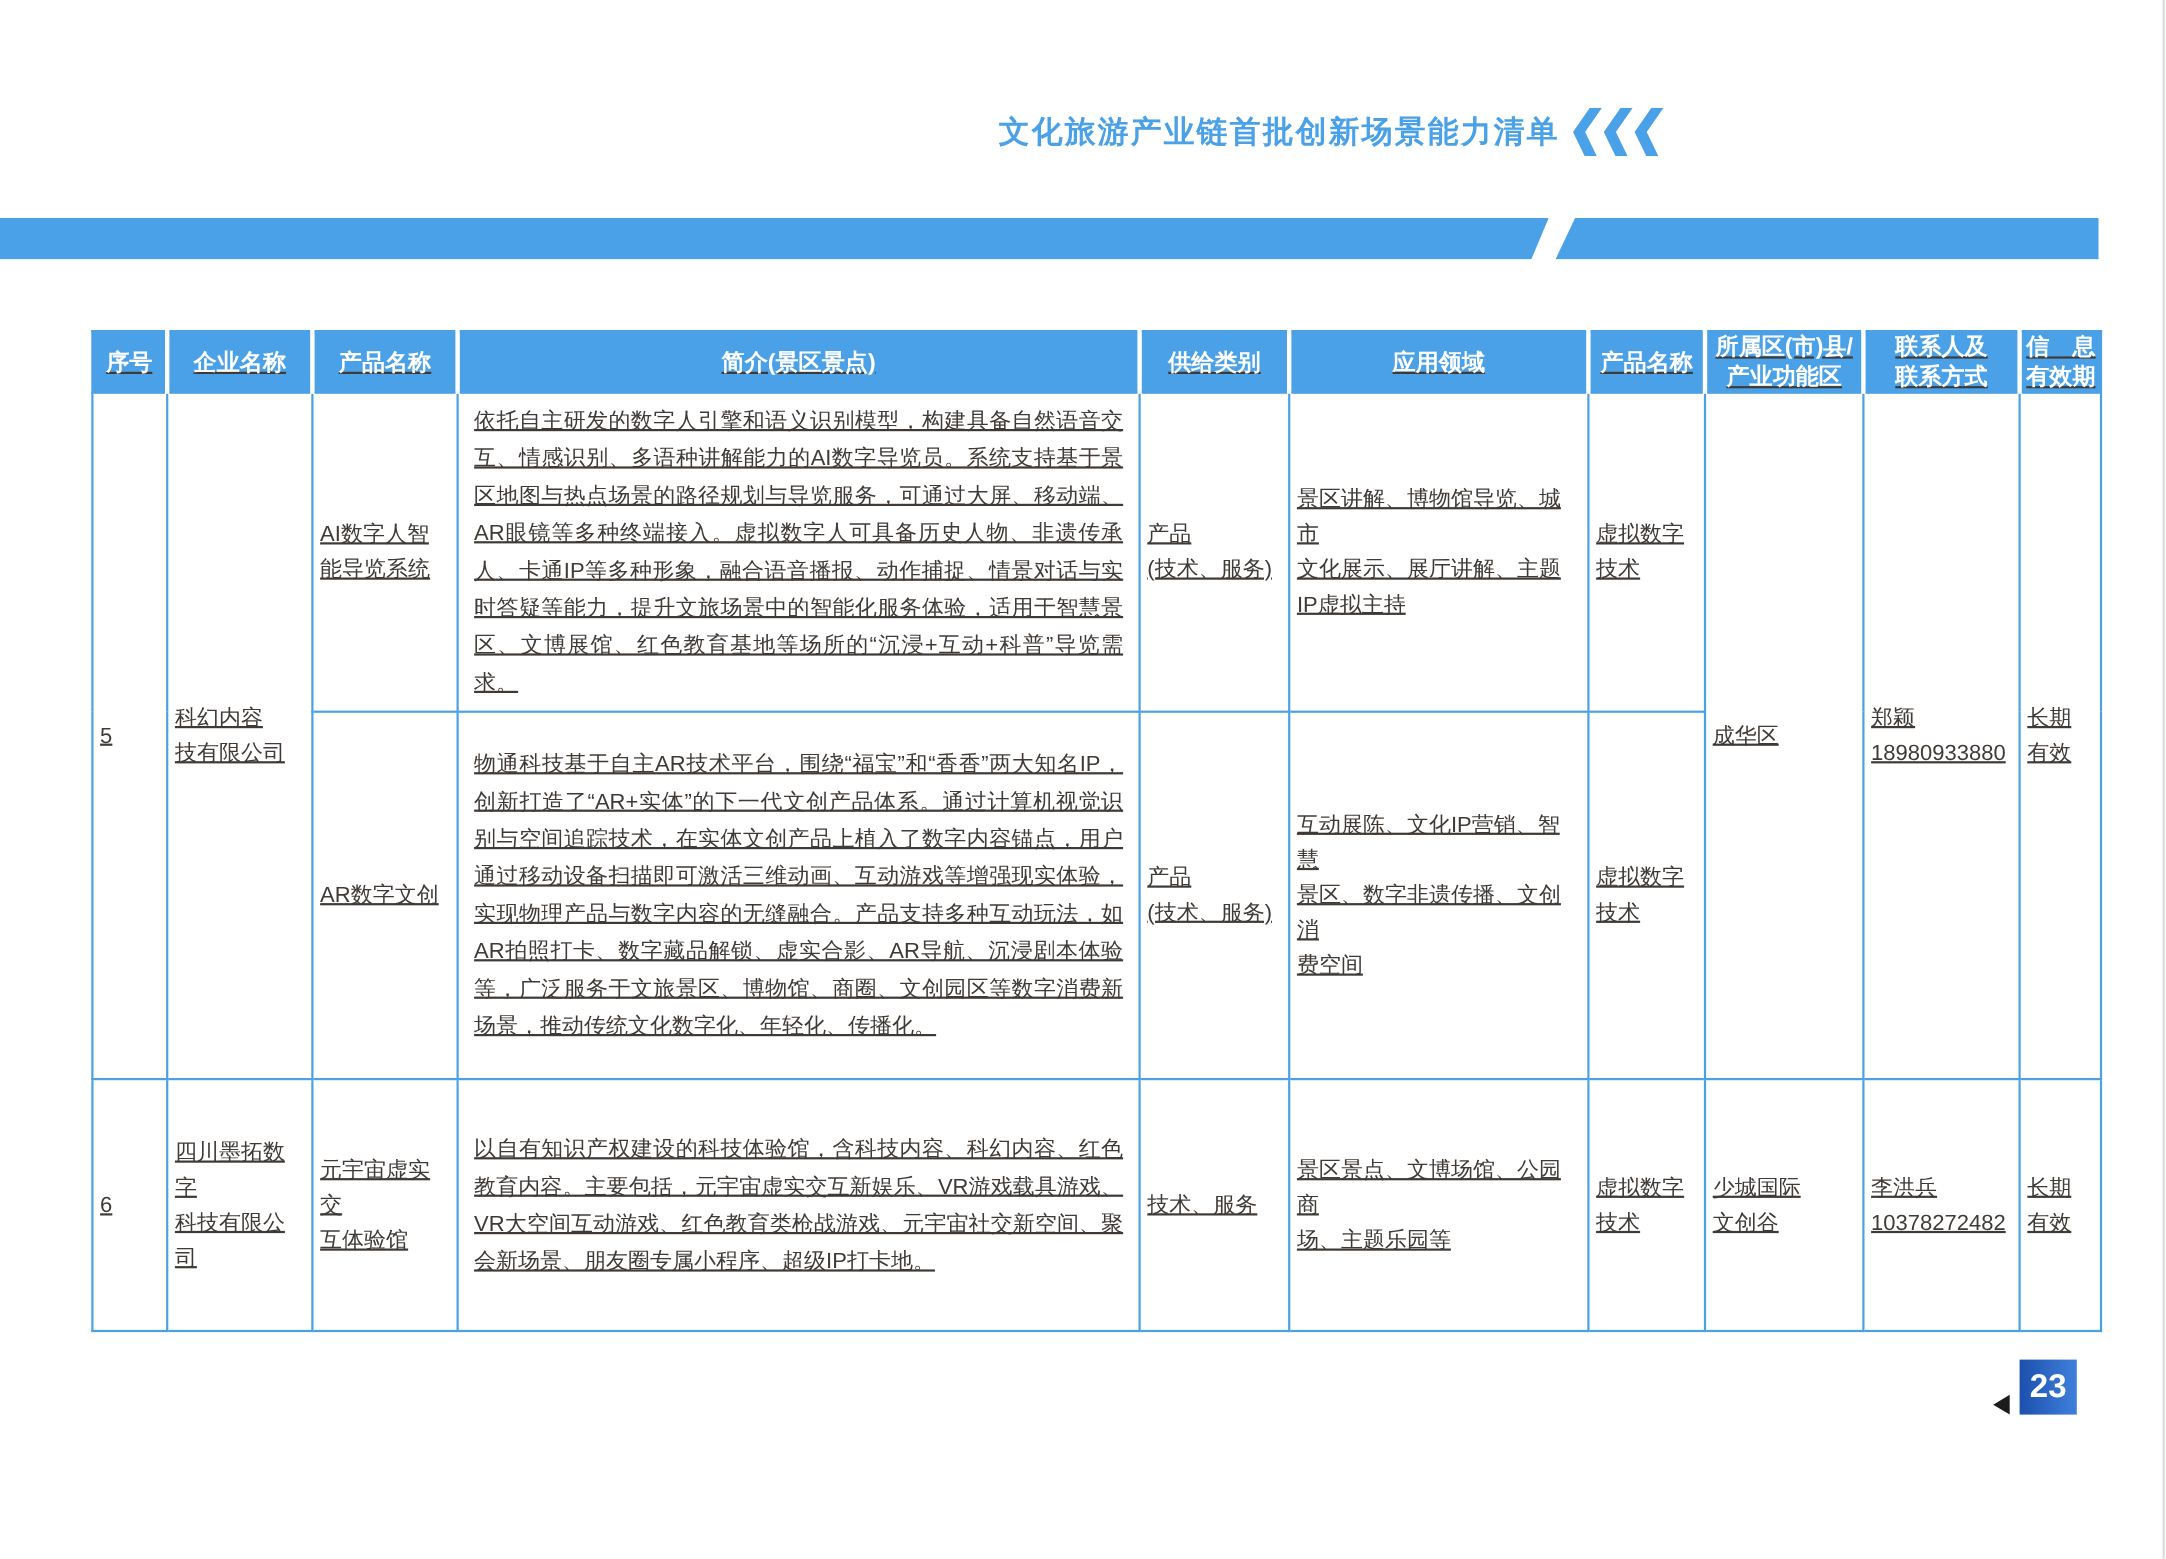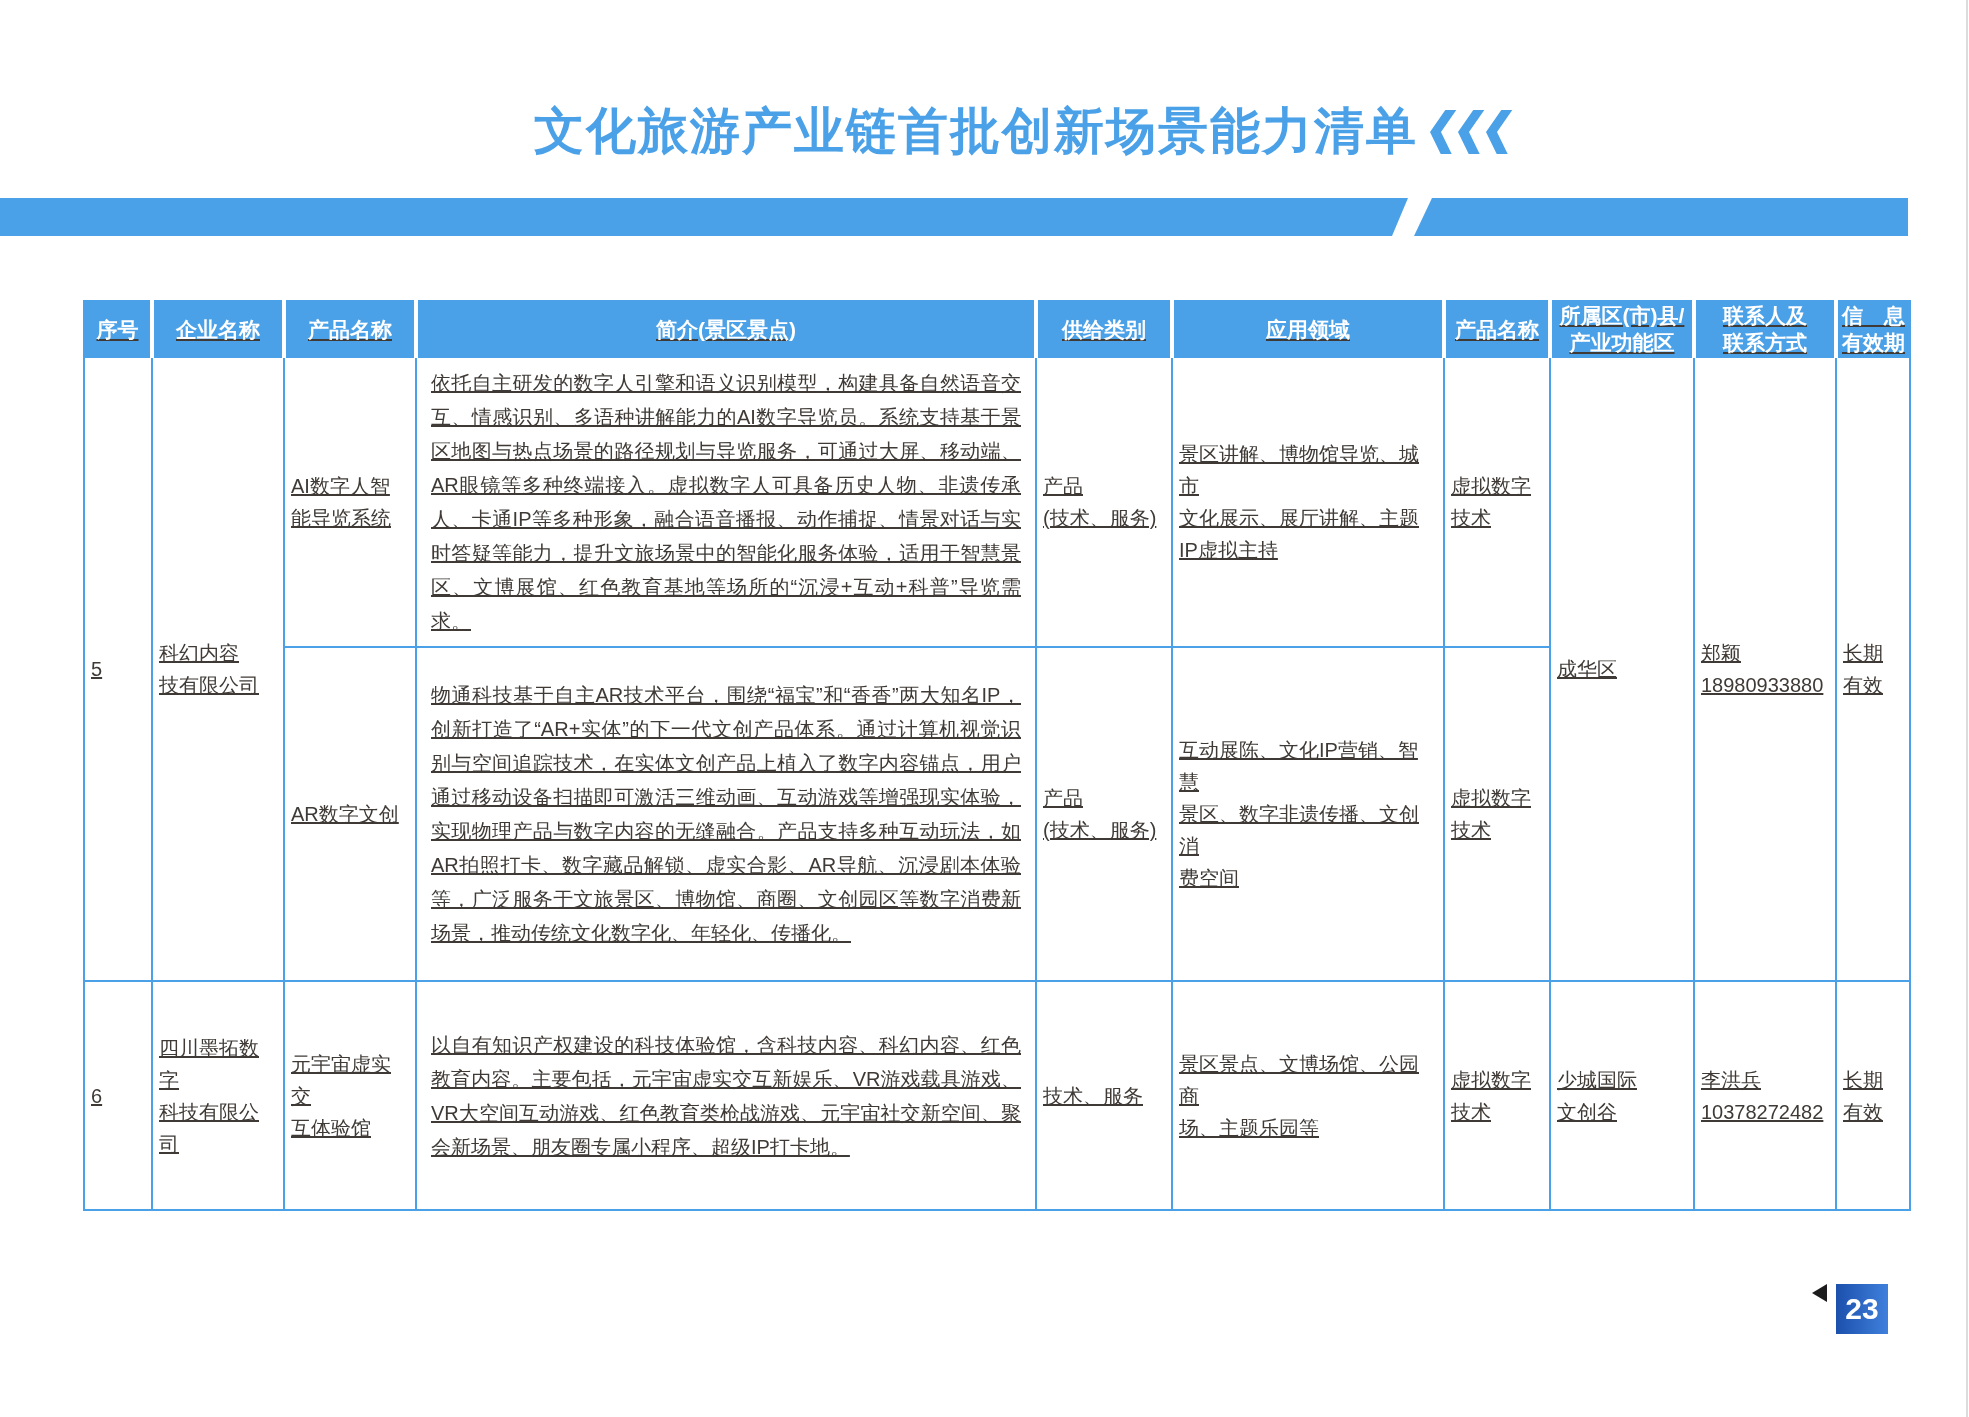--- a/index.html
+++ b/index.html
@@ -5,21 +5,21 @@
   html,body{margin:0;padding:0;}
   body{
     width:1969px;height:1417px;position:relative;background:#ffffff;overflow:hidden;
     font-family:"Liberation Sans","DejaVu Sans",sans-serif;color:#3f3a36;
   }
   
   .page-edge{position:absolute;top:0;bottom:0;right:1px;width:2px;background:#dcdcdc;}
 
   
   .title-row{position:absolute;top:98px;left:0;width:1512px;display:flex;justify-content:flex-end;align-items:center;gap:12px;}
-  .doc-title{font-size:50px;font-weight:bold;color:#4ba1e7;letter-spacing:2px;white-space:nowrap;}
+  .doc-title{font-size:28px;font-weight:bold;color:#4ba1e7;letter-spacing:2px;white-space:nowrap;}
   .chevrons{display:block;transform:skewX(-6deg);}
 
   
   .ribbon-left{position:absolute;top:198px;left:0;width:1408px;height:38px;background:#4ba1e7;
     clip-path:polygon(0 0,100% 0,calc(100% - 16px) 100%,0 100%);}
   .ribbon-right{position:absolute;top:198px;left:1414px;width:494px;height:38px;background:#4ba1e7;
     clip-path:polygon(18px 0,100% 0,100% 100%,0 100%);}
 
   
   .tbl-wrap{position:absolute;top:300px;left:83px;text-decoration:underline;}
@@ -36,21 +36,21 @@
     border:2px solid #4ba1e7;font-size:20px;text-align:left;vertical-align:middle;
     line-height:32px;white-space:pre-line;padding:4px 6px;color:#3f3a36;
   }
   td.intro{text-align:justify;white-space:normal;line-height:34px;padding:8px 14px;}
   tr.hdr{height:56px;}
   tr.r5a{height:236px;}
   tr.r5b{height:334px;}
   tr.r6{height:229px;}
 
   
-  .page-nav{position:absolute;top:1284px;left:1812px;height:38px;display:flex;align-items:flex-start;gap:9px;}
+  .page-nav{position:absolute;top:1248px;left:1812px;height:38px;display:flex;align-items:flex-end;gap:9px;}
   .back-tri{width:0;height:0;border-top:9px solid transparent;border-bottom:9px solid transparent;border-right:15px solid #1c1c1c;}
   .page-badge{width:52px;height:50px;background:linear-gradient(90deg,#1c50ad 0%,#3f80dc 100%);
     color:#ffffff;font-size:30px;font-weight:bold;display:flex;align-items:center;justify-content:center;}
 </style>
 </head>
 <body>
 
 <div class="page-edge"></div>
 
 <div class="title-row">

